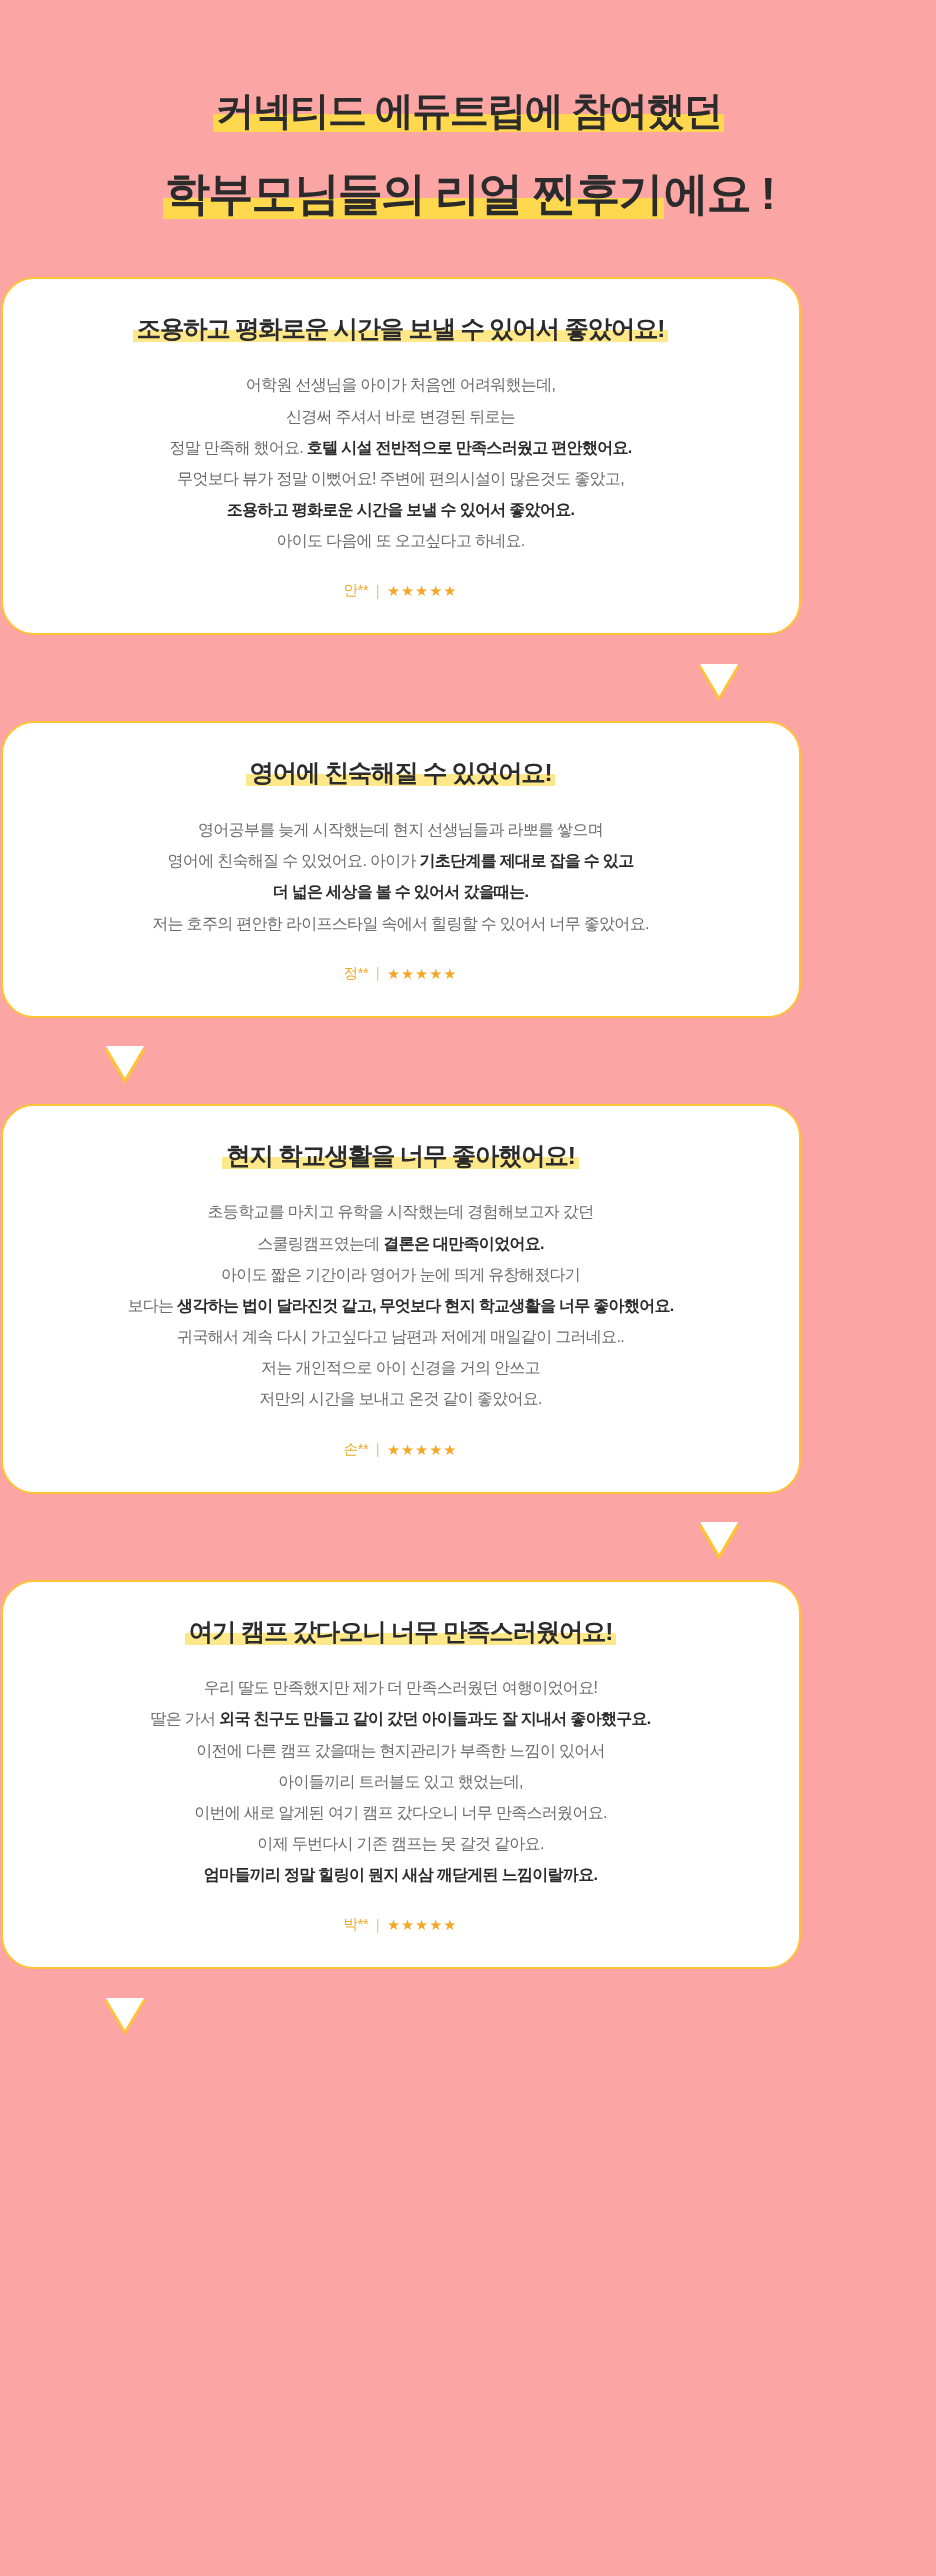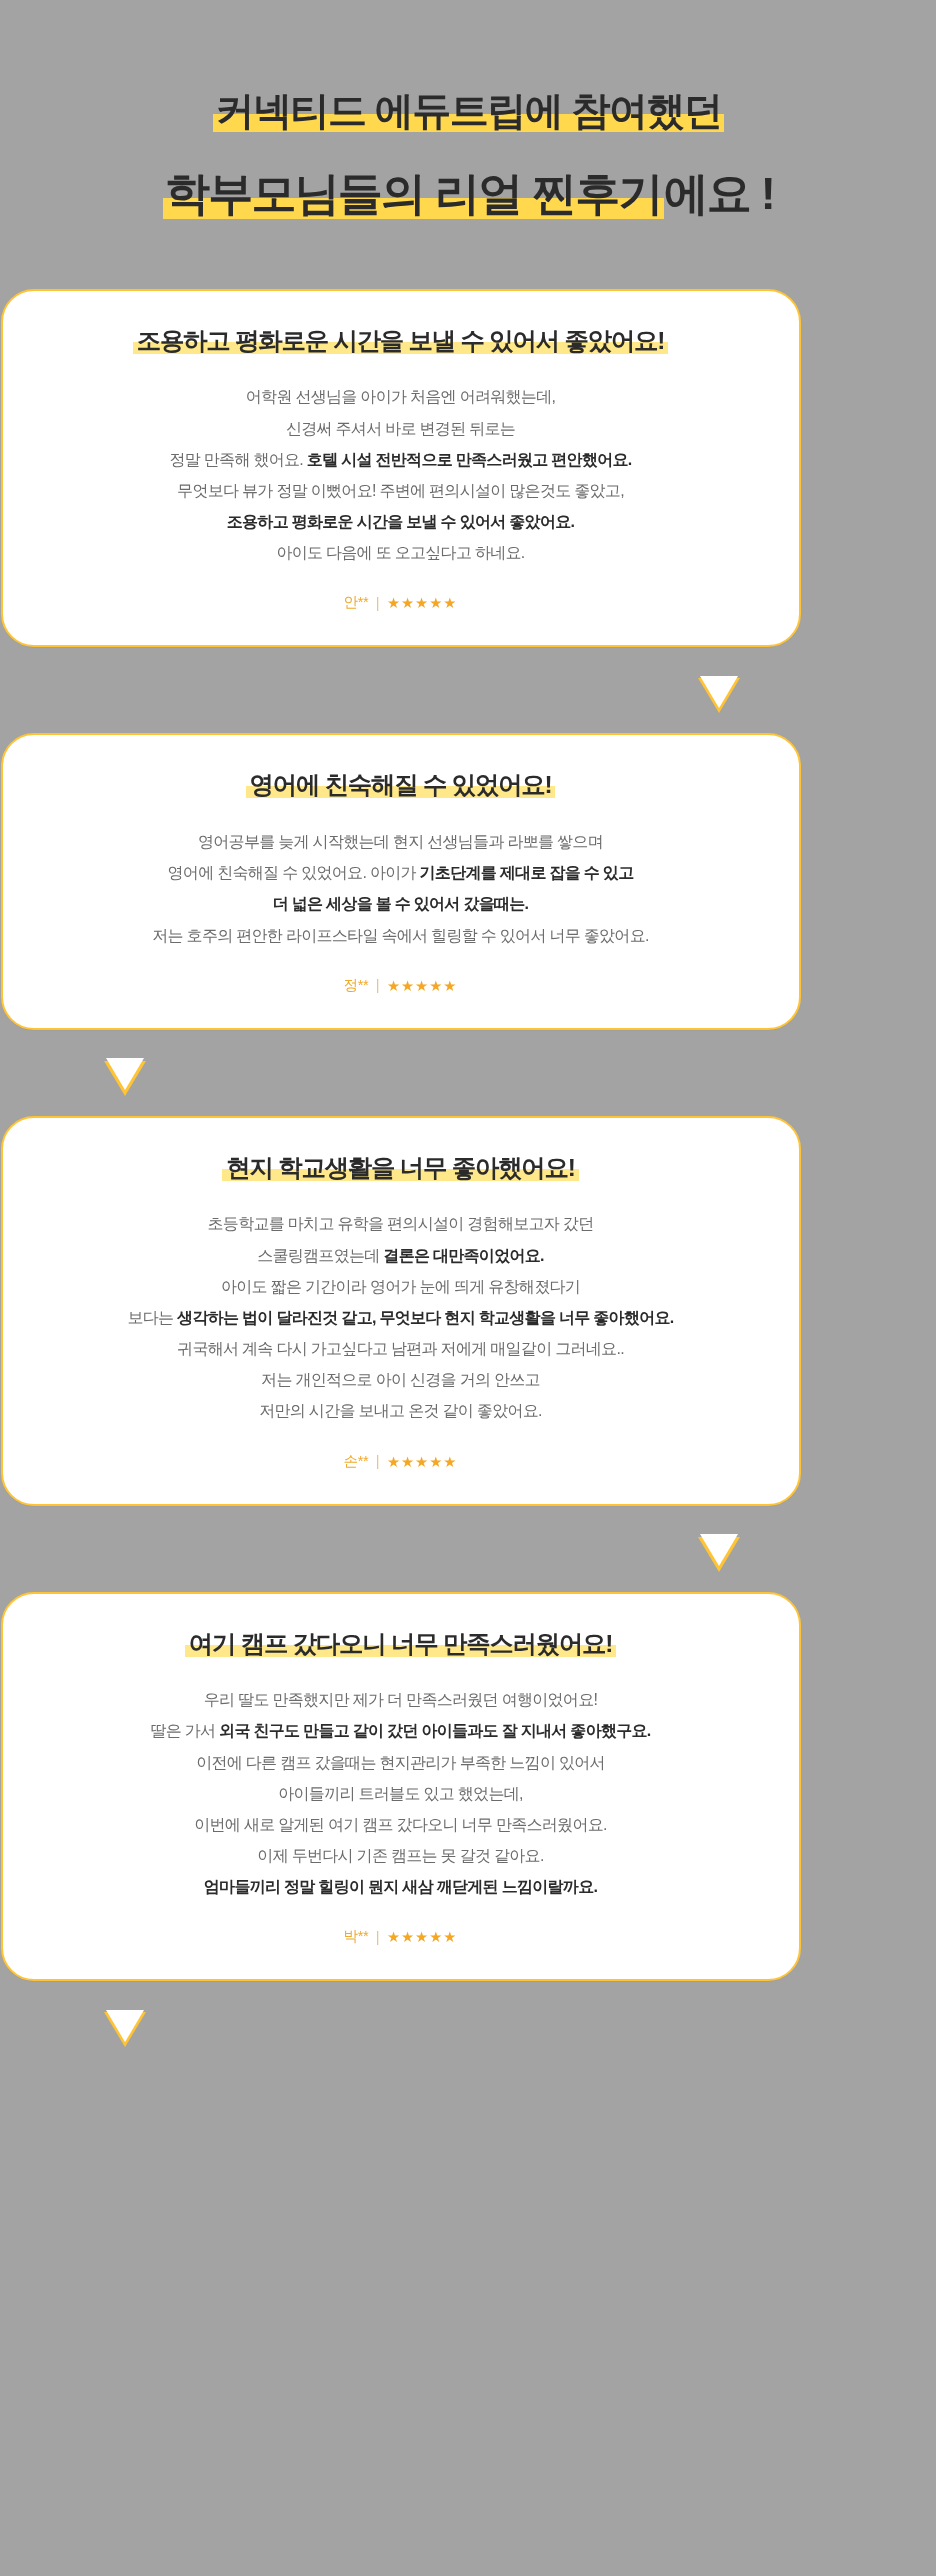--- a/index.html
+++ b/index.html
@@ -10,21 +10,21 @@
   body {
     width: 937px;
     min-height: 2576px;
     font-family: "Liberation Sans", "DejaVu Sans", sans-serif;
     color: #3a3a3a;
     -webkit-font-smoothing: antialiased;
   }
   .page {
     width: 937px;
     min-height: 2576px;
-    background: #a3a3a3;
+    background: #fca5a5;
     padding: 0 0 59px 0;
     position: relative;
   }
 
   
   .header {
     padding: 86px 0 55px 0;
     text-align: center;
   }
   .header .line1 {
@@ -45,21 +45,20 @@
   }
   .hl {
     background: linear-gradient(to top, #ffd84d 42%, rgba(255,216,77,0) 42%);
     padding: 0 2px;
   }
 
   
   .reviews {
     width: 801px;
     padding: 0 0 0 0;
-    margin-top: 12px;
   }
   .review {
     position: relative;
     width: 800px;
     margin: 0 auto 86px auto;
   }
   .bubble {
     position: relative;
     background: #ffffff;
     border: 2px solid #ffc436;
@@ -186,21 +185,21 @@
           <div class="tail left">
             <div class="outer"></div>
             <div class="inner"></div>
           </div>
         </div>
       </div>
       <div class="review">
         <div class="bubble">
           <div><div class="r-title"><span class="hl2">현지 학교생활을 너무 좋아했어요!</span></div></div>
           <div class="r-body">
-            <div><span>초등학교를 마치고 유학을 편의시설이 경험해보고자 갔던</span></div>
+            <div><span>초등학교를 마치고 유학을 시작했는데 경험해보고자 갔던</span></div>
             <div><span>스쿨링캠프였는데 </span><b>결론은 대만족이었어요.</b></div>
             <div><span>아이도 짧은 기간이라 영어가 눈에 띄게 유창해졌다기</span></div>
             <div><span>보다는 </span><b>생각하는 법이 달라진것 같고, 무엇보다 현지 학교생활을 너무 좋아했어요.</b></div>
             <div><span>귀국해서 계속 다시 가고싶다고 남편과 저에게 매일같이 그러네요..</span></div>
             <div><span>저는 개인적으로 아이 신경을 거의 안쓰고</span></div>
             <div><span>저만의 시간을 보내고 온것 같이 좋았어요.</span></div>
           </div>
           <div class="r-meta">
             <span class="name">손**</span>
             <span class="sep">|</span>

